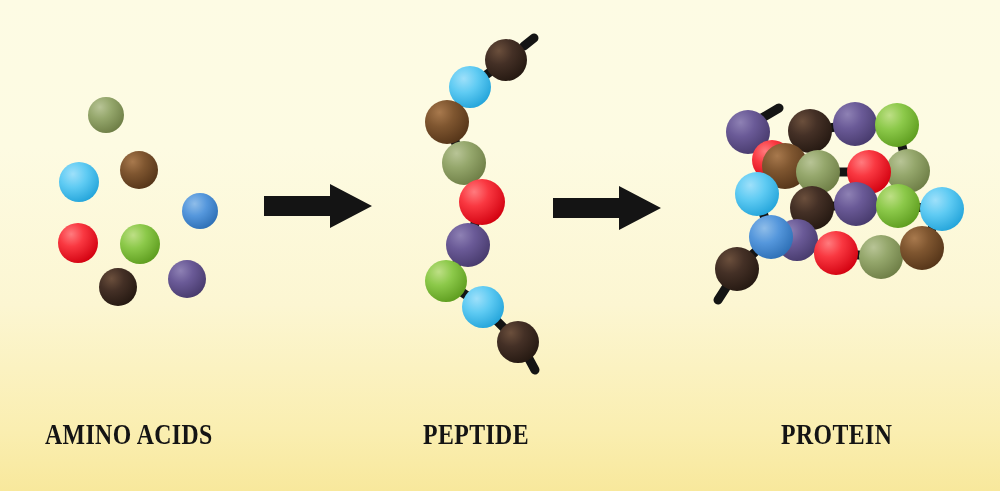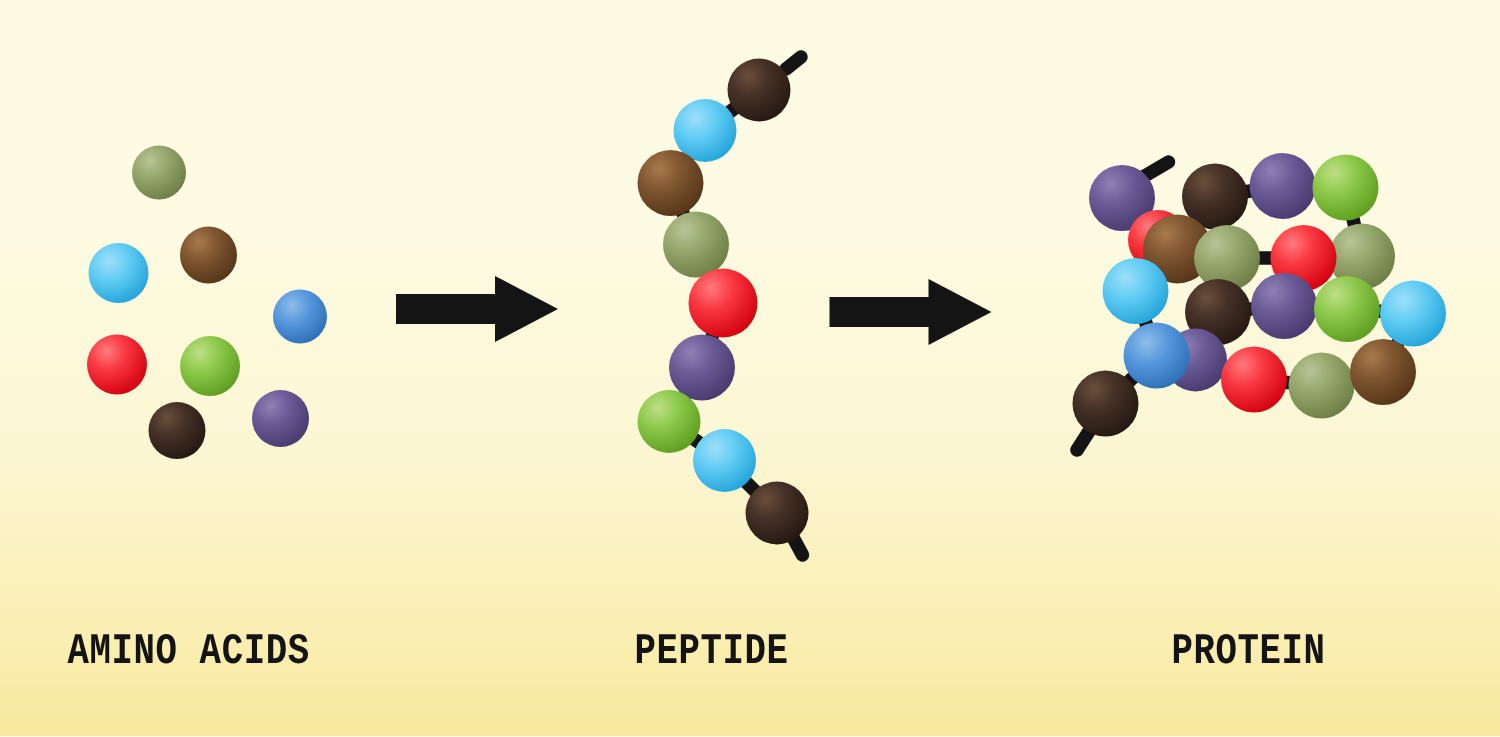--- a/index.html
+++ b/index.html
@@ -6,21 +6,21 @@
   html, body {
     margin: 0;
     padding: 0;
     background: #ffffff;
   }
   #stage {
     position: relative;
     width: 1000px;
     height: 491px;
     overflow: hidden;
-    font-family: Liberation Mono, monospace;
+    font-family: Liberation Serif, serif;
     background: linear-gradient(to bottom,
         #fdfbe4 0%,
         #fdfbe2 30%,
         #fcf6d2 62%,
         #faeeb0 88%,
         #f8e89c 100%);
   }
   #svg-layer {
     position: absolute;
     left: 0;

